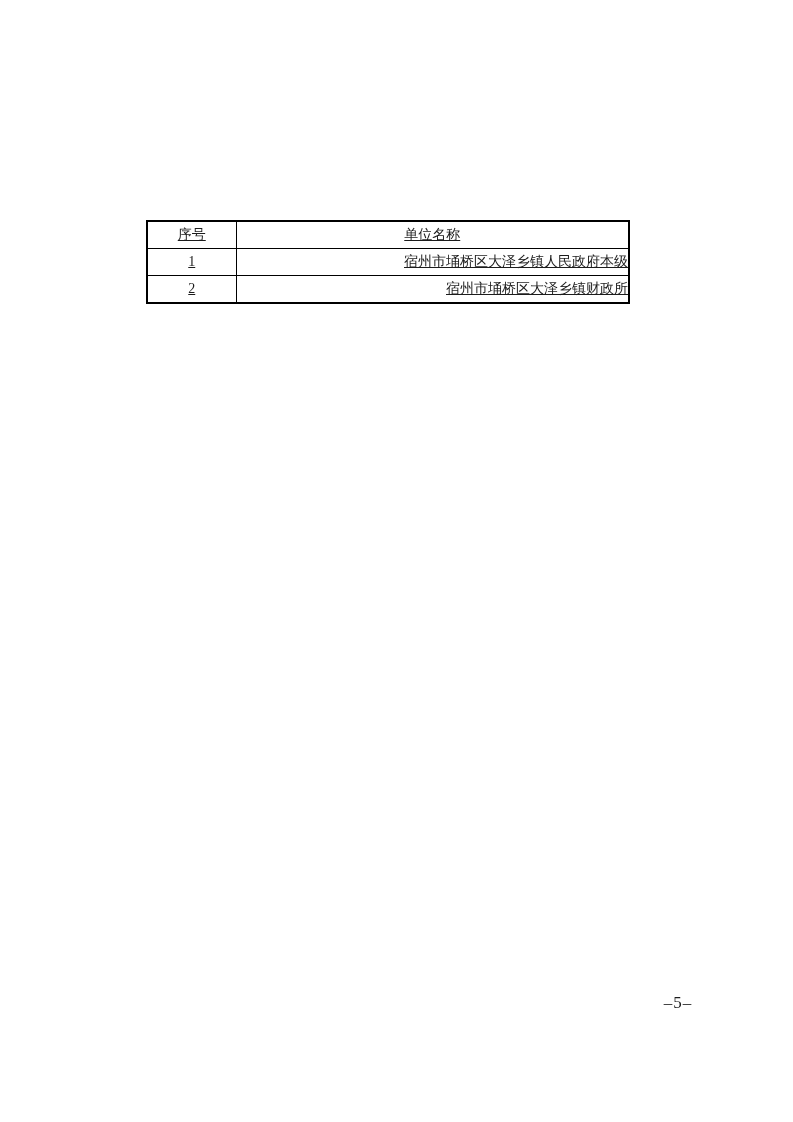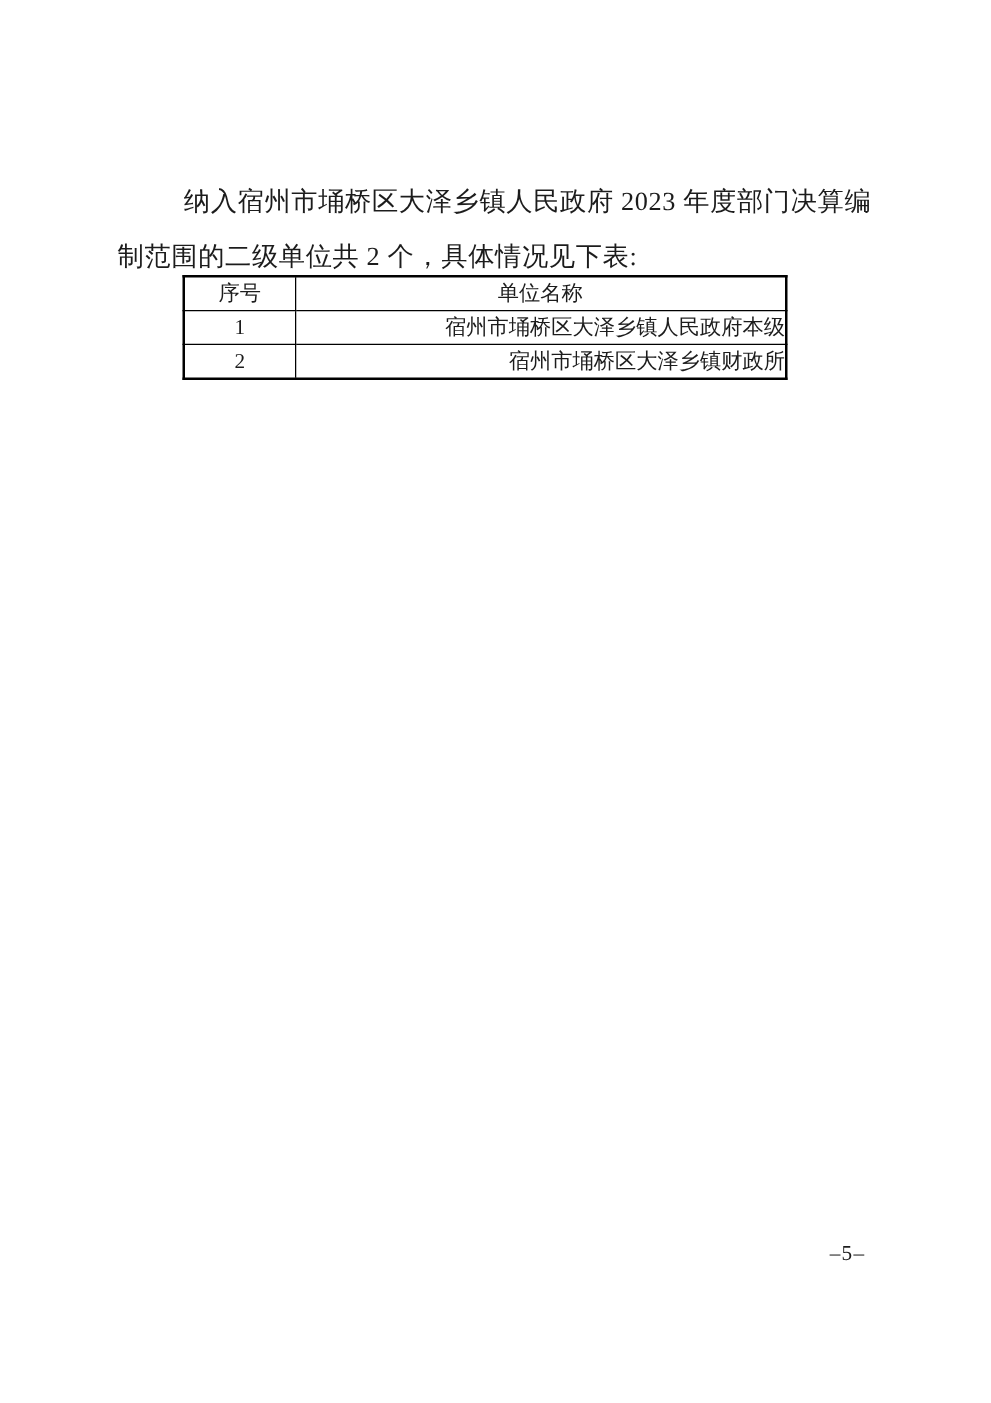--- a/index.html
+++ b/index.html
@@ -40,23 +40,24 @@
   .paragraph .line-2 {
     white-space: nowrap;
   }
   table.units-table {
     position: absolute;
     left: 146px;
     top: 220px;
     width: 482px;
     border-collapse: collapse;
     table-layout: fixed;
-    font-size: 17px;
+    font-size: 14px;
     color: #1c1c1c;
     border: 2px solid #000000;
+    text-decoration: underline;
   }
   table.units-table th,
   table.units-table td {
     border: 1px solid #000000;
     height: 26px;
     padding: 0;
     font-weight: normal;
     line-height: 26px;
     overflow: hidden;
     white-space: nowrap;
@@ -73,24 +74,20 @@
     text-align: center;
     font-size: 17px;
     letter-spacing: 1px;
   }
 </style>
 </head>
 <body>
 
 <div class="page">
 
-  <div class="paragraph">
-    <div class="line-1">纳入宿州市埇桥区大泽乡镇人民政府 2023 年度部门决算编</div>
-    <div class="line-2">制范围的二级单位共 2 个，具体情况见下表:</div>
-  </div>
 
   <table class="units-table">
     <colgroup>
       <col class="col-seq">
       <col class="col-name">
     </colgroup>
     <thead>
       <tr>
         <th class="cell-center">序号</th>
         <th class="cell-center">单位名称</th>

